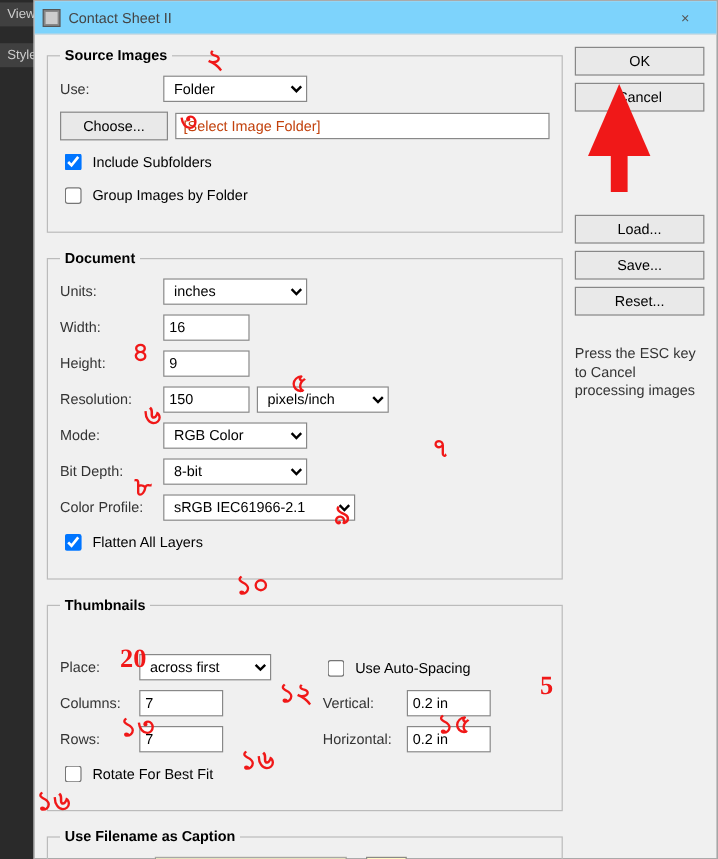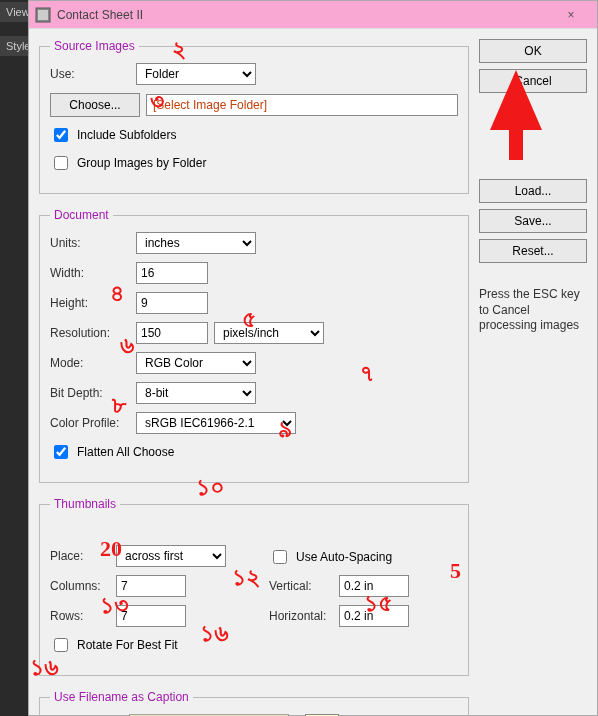--- a/index.html
+++ b/index.html
@@ -1,28 +1,28 @@
 <!DOCTYPE html>
 <html><head>
 <meta charset="utf-8">
 <style>
   * { box-sizing: border-box; font-family: "Segoe UI", Tahoma, sans-serif; font-size: 12px; }
   body { margin: 0; background: #2a2a2a; width: 598px; height: 716px; position: relative; }
   .sidebar-tab1 { position: absolute; left: 0; top: 2px; background: #404040; color: #ccc; padding: 4px 6px; font-size: 11px; }
   .sidebar-tab2 { position: absolute; left: 0; top: 36px; background: #404040; color: #ccc; padding: 4px 6px; font-size: 11px; }
   .dialog { position: absolute; left: 28px; top: 0; width: 570px; height: 716px; background: #f0f0f0; border: 1px solid #aaa; }
-  .titlebar { height: 28px; background: #f9a8d4; border-bottom: 1px solid #ddd; display: flex; align-items: center; padding: 4px 6px; }
+  .titlebar { height: 28px; background: #7dd3fc; border-bottom: 1px solid #ddd; display: flex; align-items: center; padding: 4px 6px; }
   .titlebar-icon { width: 16px; height: 16px; margin-right: 6px; display:inline-block; }
   .titlebar-title { flex: 1; color: #444; }
   .titlebar-close { width: 40px; height: 28px; display: flex; align-items: center; justify-content: center; color: #555; }
   .body { display: flex; padding: 10px; gap: 10px; }
   .left { flex: 1; }
   .right { width: 108px; }
   fieldset { border: 1px solid #bbb; margin: 0 0 14px 0; padding: 10px 10px 12px 10px; }
-  legend { padding: 0 4px; color: #a21caf; }
+  legend { padding: 0 4px; color: #000000; font-weight: bold; }
   .row { display: flex; align-items: center; margin-bottom: 8px; }
   .lab { width: 86px; color: #333; }
   select, input[type=text] { border: 1px solid #888; background: #fff; height: 22px; padding: 1px 4px; }
   select { appearance: auto; }
   .readonly { background: #fff; border: 1px solid #888; height: 22px; padding: 2px 6px; color: #c2410c; flex: 1; display:flex; align-items:center; }
   .cb { display: flex; align-items: center; gap: 6px; margin-bottom: 8px; }
   .cb input { width: 14px; height: 14px; }
   .btn { border: 1px solid #888; background: #e9e9e9; height: 24px; display: flex; align-items: center; justify-content: center; cursor: pointer; padding: 0 10px; }
   .right .btn { width: 100%; margin-bottom: 6px; }
   .hint { color: #333; margin-top: 24px; line-height: 1.3; }
@@ -112,21 +112,21 @@
         <div class="row">
           <span class="lab">Bit Depth:</span>
           <select class="w120"><option>8-bit</option></select>
         </div>
         <div class="row">
           <span class="lab">Color Profile:</span>
           <select class="w160"><option>sRGB IEC61966-2.1</option></select>
         </div>
         <label class="cb">
           <input type="checkbox" checked="" style="">
-          <span>Flatten All Choose</span>
+          <span>Flatten All Layers</span>
         </label>
       </fieldset>
 
       <fieldset>
         <legend>Thumbnails</legend>
         <div class="thumb-cols">
           <div class="col">
             <div class="row">
               <span class="lab" style="width:66px">Place:</span>
               <select class="w110"><option>across first</option></select>

